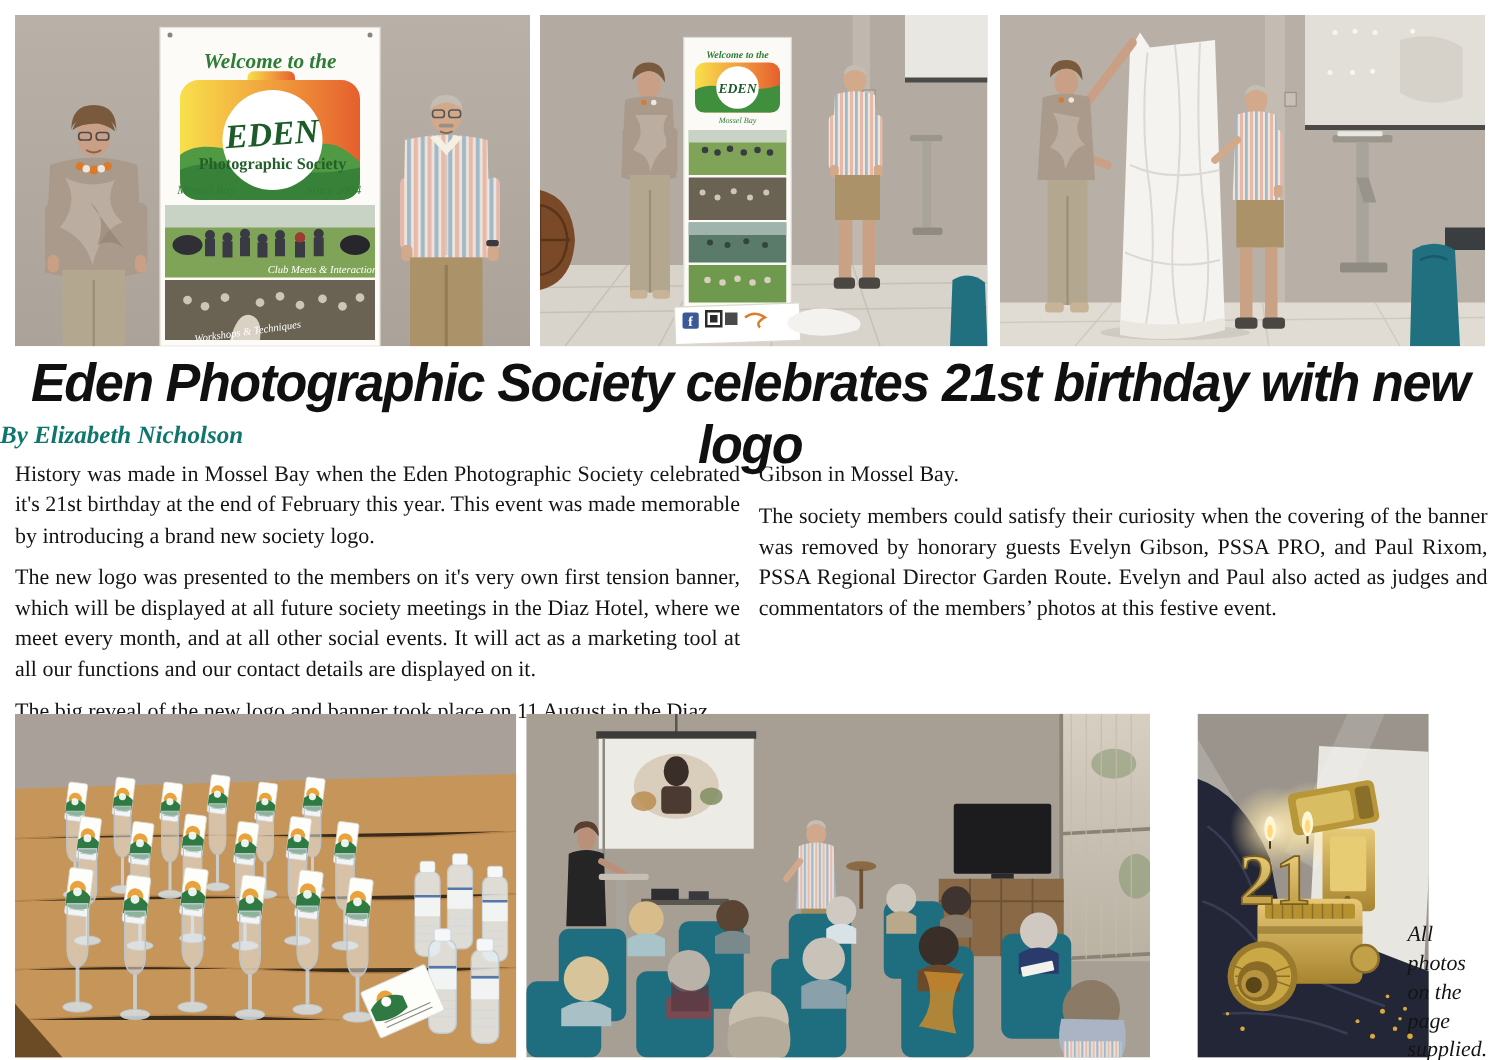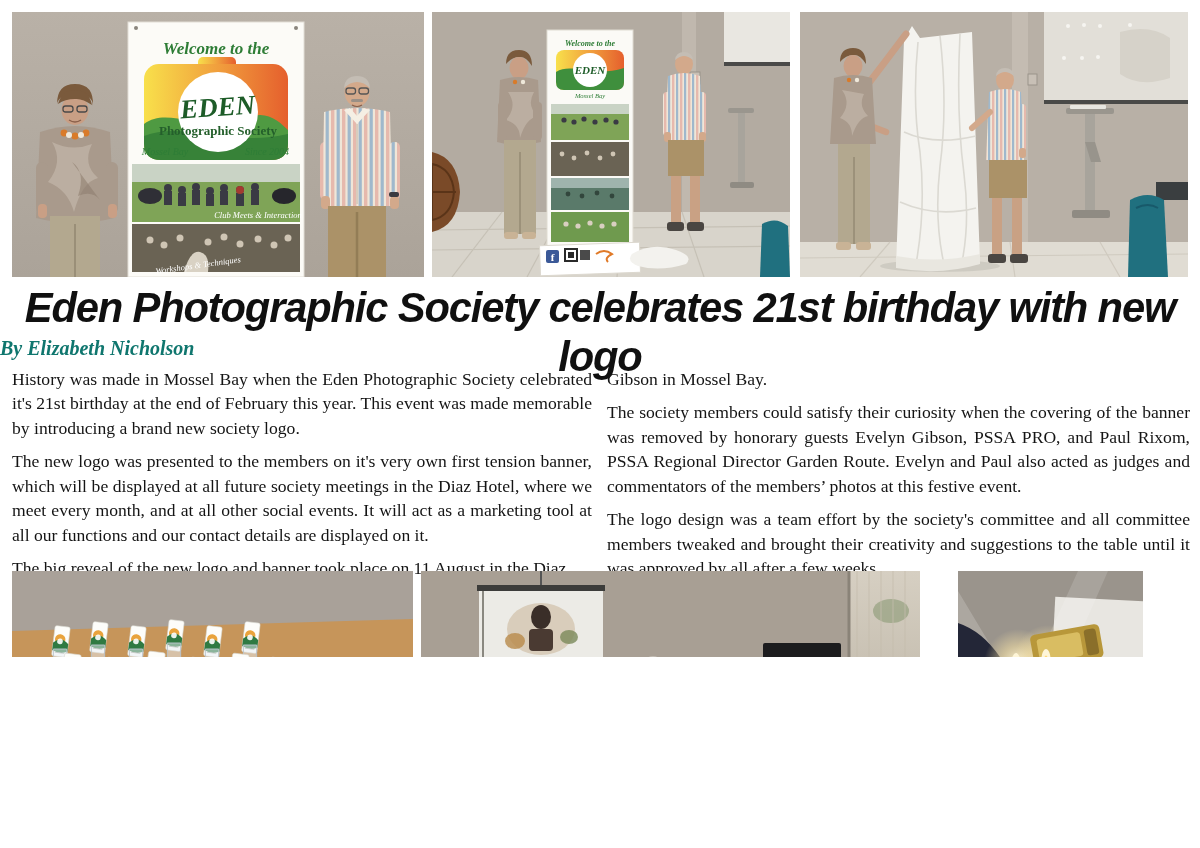--- a/index.html
+++ b/index.html
@@ -1,16 +1,16 @@
 <!DOCTYPE html>
 <html><head>
 <meta charset="utf-8">
 <style>
   html,body{margin:0;padding:0;background:#ffffff;}
-  .page{position:relative;width:1200px;height:657px;background:#ffffff;overflow:hidden;
+  .page{position:relative;width:1200px;height:848px;background:#ffffff;overflow:hidden;
         font-family:"Liberation Serif",serif;color:#141414;}
   .photo{position:absolute;margin:0;padding:0;}
   .photo svg{display:block;width:100%;height:100%;}
   .headline{position:absolute;left:0;top:283px;width:1200px;margin:0;text-align:center;
         font-family:"Liberation Sans",sans-serif;font-style:italic;font-weight:bold;
         font-size:43px;letter-spacing:-1.2px;color:#101010;transform:scaleX(.97);}
   .byline{position:absolute;left:0;top:337px;width:1200px;text-align:left;
         font-style:italic;font-weight:bold;font-size:20px;color:#0f766e;}
   .col{position:absolute;top:367px;font-size:17.6px;line-height:1.39;text-align:justify;}
   .col p{margin:0 0 9px 0;}
@@ -389,21 +389,20 @@
   <div class="byline">By Elizabeth Nicholson</div>
 
   <div class="col col-left">
     <p>History was made in Mossel Bay when the Eden Photographic Society celebrated it's 21st birthday at the end of February this year. This event was made memorable by introducing a brand new society logo.</p>
     <p>The new logo was presented to the members on it's very own first tension banner, which will be displayed at all future society meetings in the Diaz Hotel, where we meet every month, and at all other social events. It will act as a marketing tool at all our functions and our contact details are displayed on it.</p>
     <p>The big reveal of the new logo and banner took place on 11 August in the Diaz</p>
   </div>
   <div class="col col-right">
     <p>Gibson in Mossel Bay.</p>
     <p>The society members could satisfy their curiosity when the covering of the banner was removed by honorary guests Evelyn Gibson, PSSA PRO, and Paul Rixom, PSSA Regional Director Garden Route. Evelyn and Paul also acted as judges and commentators of the members’ photos at this festive event.</p>
-    <p>The logo design was a team effort by the society's committee and all committee members tweaked and brought their creativity and suggestions to the table until it was approved by all after a few weeks.</p>
   </div>
 
   <figure class="photo" style="left:12px;top:571px;width:401px;height:275px;">
     <svg viewBox="0 0 401 275" preserveAspectRatio="none">
       <defs>
         <g id="flt">
           <g transform="rotate(7)">
             <rect x="-8" y="-24" width="16" height="32" rx="2" fill="#fdfdfa" stroke="#d9d8d0" stroke-width=".6"></rect>
             <circle cx="-1" cy="-10" r="5.5" fill="#e9a33c"></circle>
             <path d="M-8,-6 q8,-8 16,0 l0,8 q-8,4 -16,0 Z" fill="#2f7a42"></path>

